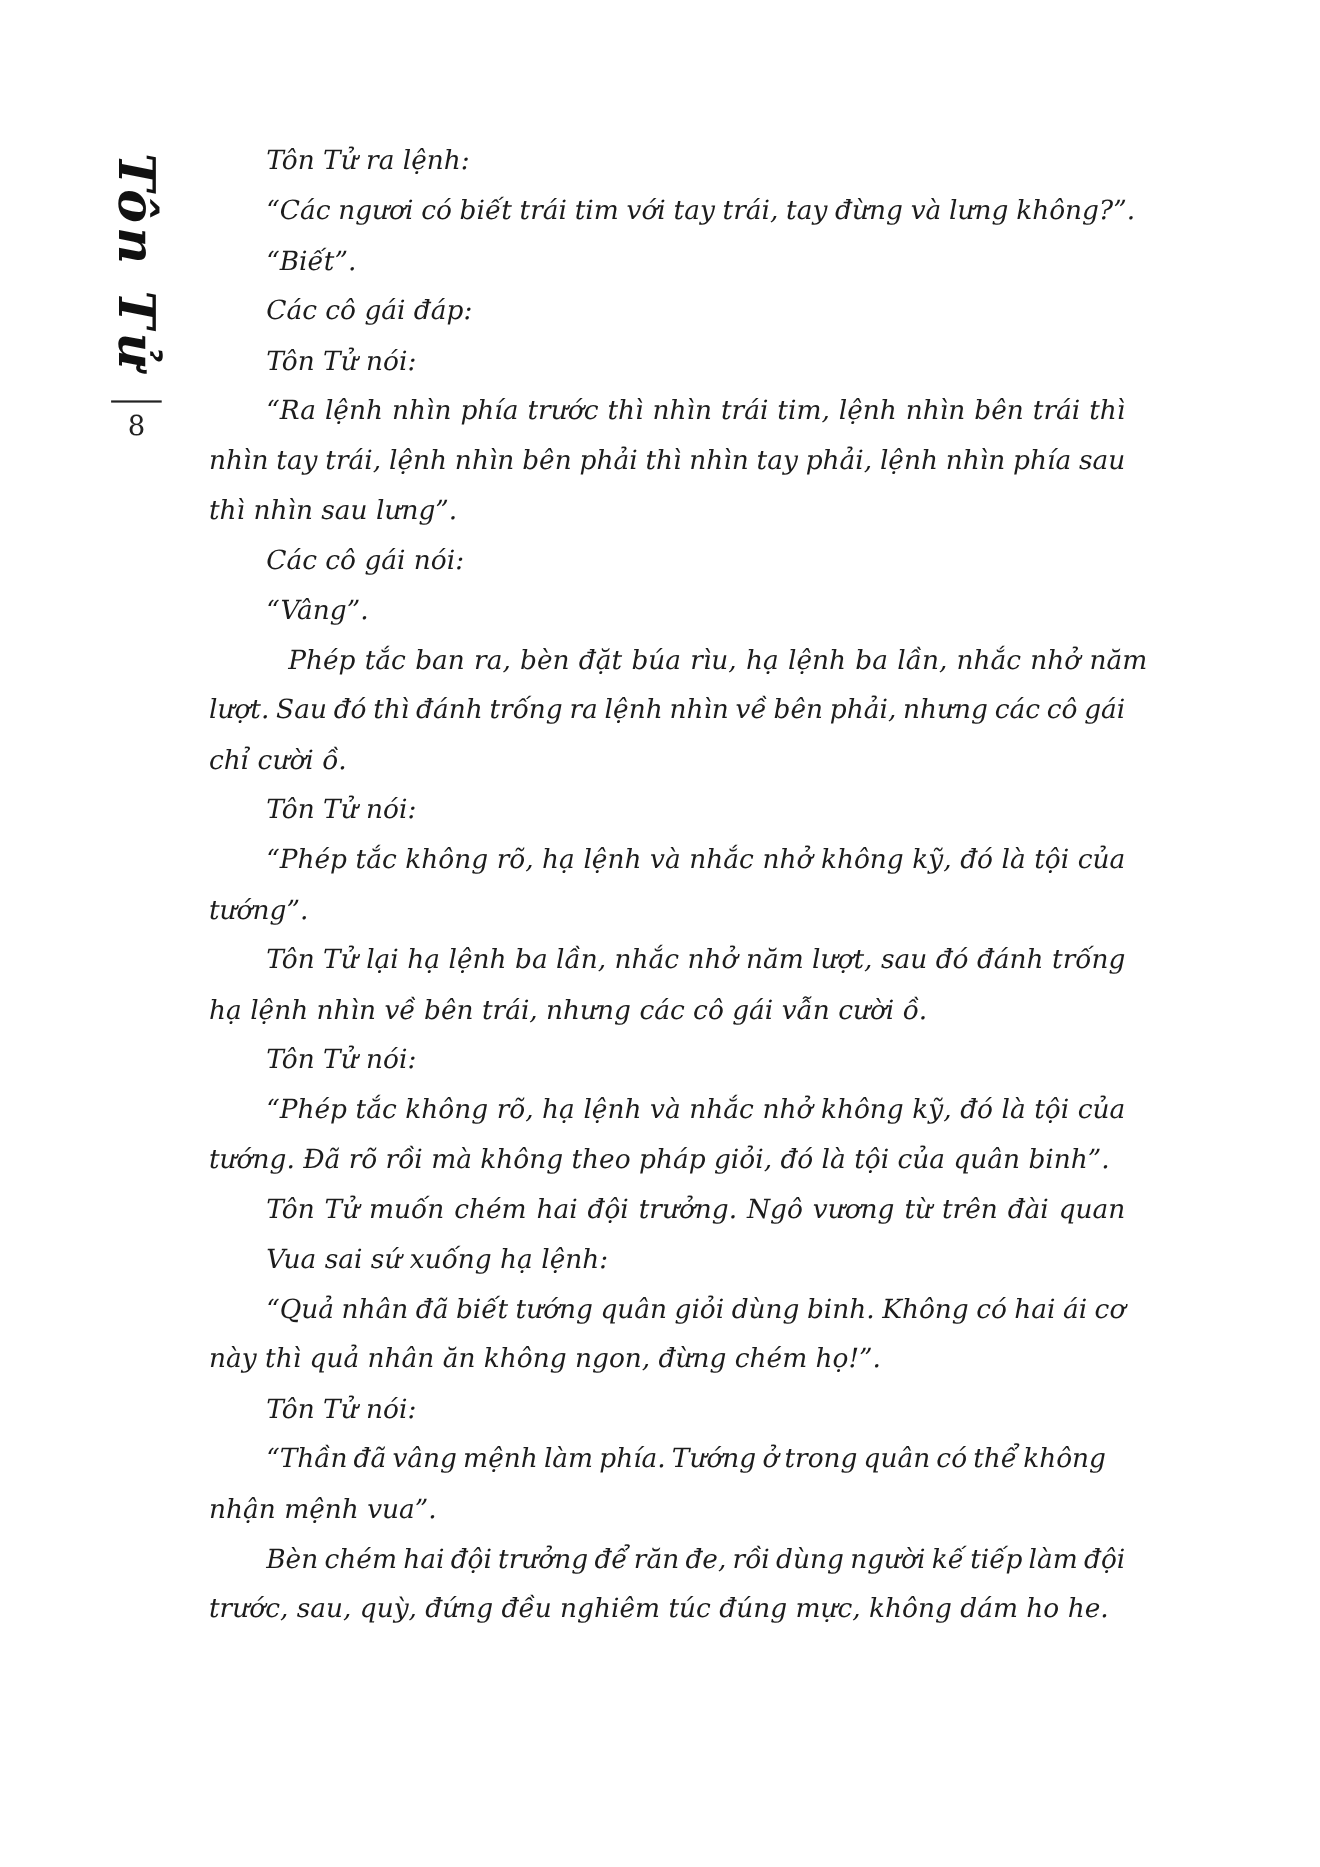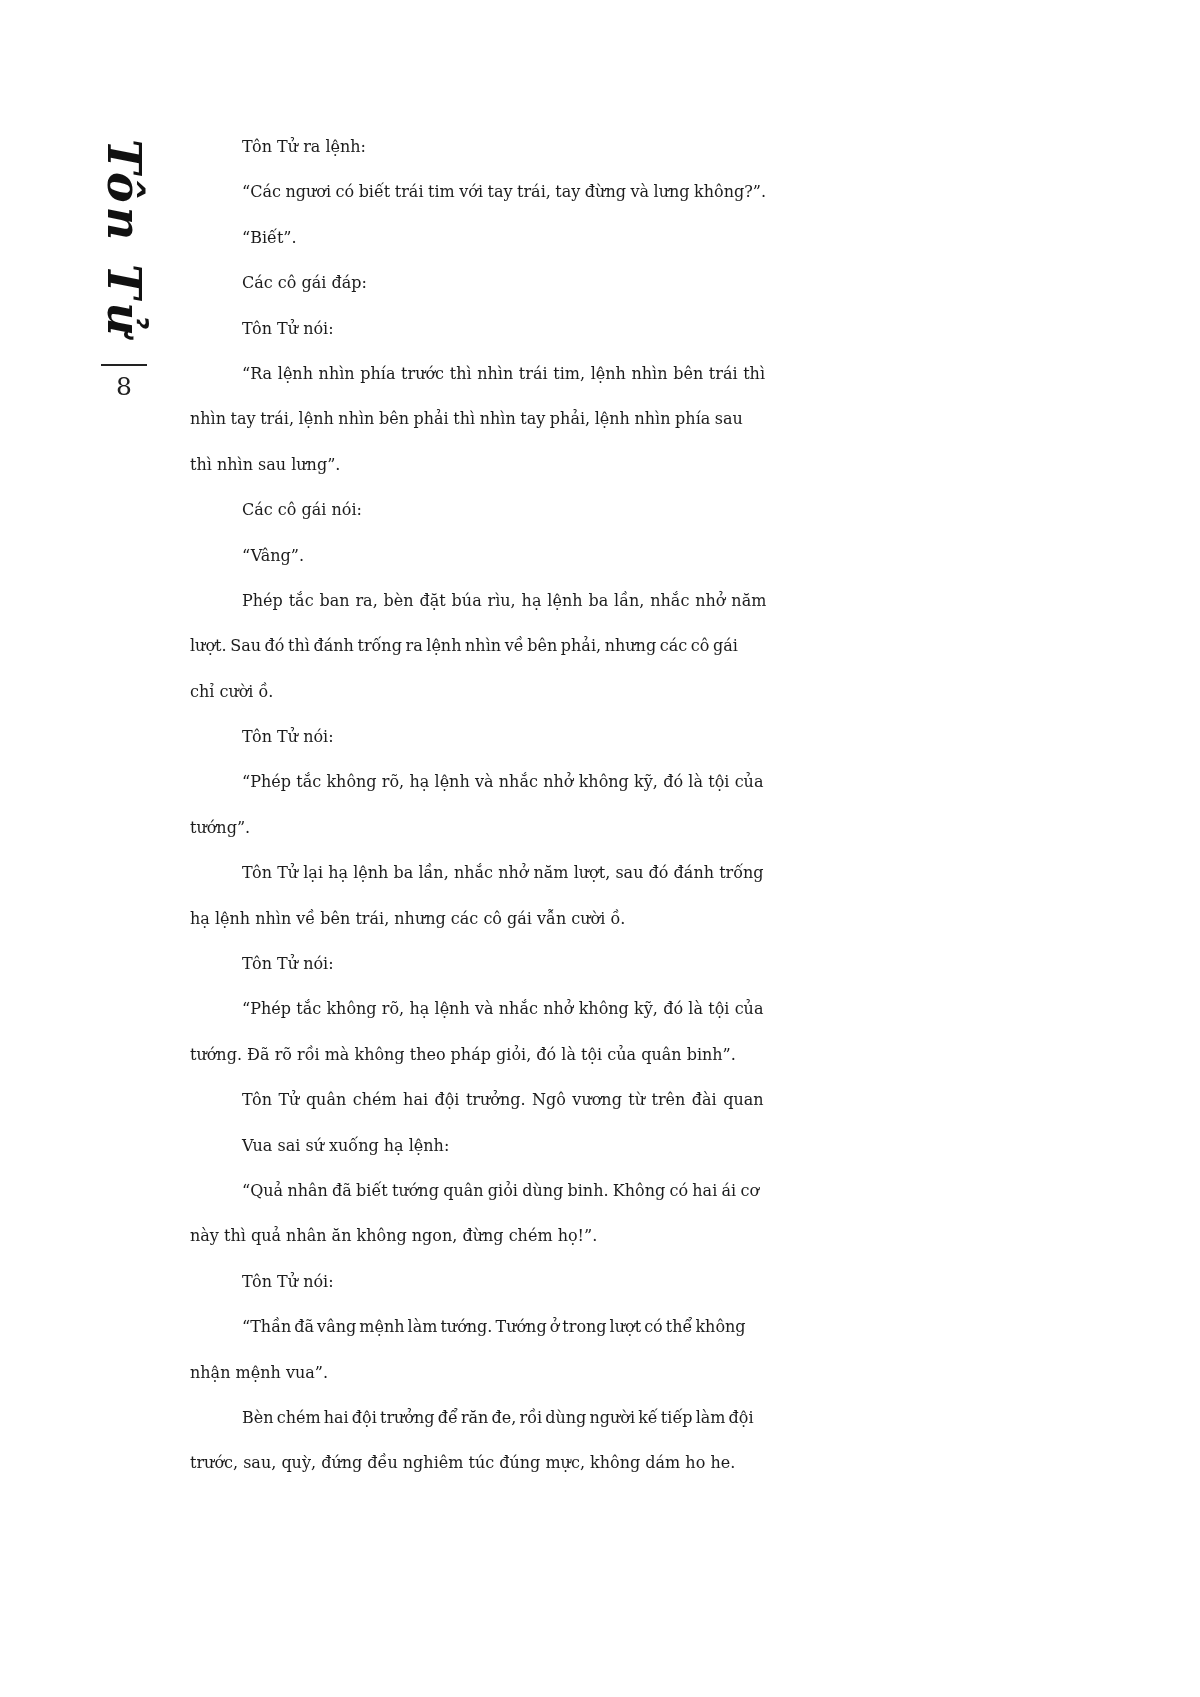--- a/index.html
+++ b/index.html
@@ -53,21 +53,22 @@
   
   .text-column {
     position: absolute;
     left: 190px;
     top: 124px;
     width: 833px;
   }
   .line {
     height: 45.4px;
     line-height: 45.4px;
-    font-size: 16px;
+    font-size: 24px;
+    font-style: italic;
     white-space: nowrap;
     color: #1c1c1c;
   }
   .line.indent { padding-left: 52px; }
   .line span { display: inline-block; white-space: nowrap; }
 </style>
 </head>
 <body>
 
 <div class="margin-block">
@@ -80,33 +81,33 @@
     <div class="line indent"><span>Tôn Tử ra lệnh:</span></div>
     <div class="line indent"><span style="word-spacing: -0.582933px;">“Các ngươi có biết trái tim với tay trái, tay đừng và lưng không?”.</span></div>
     <div class="line indent"><span>“Biết”.</span></div>
     <div class="line indent"><span>Các cô gái đáp:</span></div>
     <div class="line indent"><span>Tôn Tử nói:</span></div>
     <div class="line indent"><span style="word-spacing: 0.549279px;">“Ra lệnh nhìn phía trước thì nhìn trái tim, lệnh nhìn bên trái thì</span></div>
     <div class="line"><span style="word-spacing: -0.518973px;">nhìn tay trái, lệnh nhìn bên phải thì nhìn tay phải, lệnh nhìn phía sau</span></div>
     <div class="line"><span>thì nhìn sau lưng”.</span></div>
     <div class="line indent"><span>Các cô gái nói:</span></div>
     <div class="line indent"><span>“Vâng”.</span></div>
-    <div class="line indent"><span style="word-spacing: 0.794643px;">Phép tắc ban ra, bèn đặt búa rìu, hạ lệnh ba lần, nhắc nhở năm</span></div>
+    <div class="line indent"><span style="word-spacing: 0.794643px; margin-left: 20px;">Phép tắc ban ra, bèn đặt búa rìu, hạ lệnh ba lần, nhắc nhở năm</span></div>
     <div class="line"><span style="word-spacing: -1.48854px;">lượt. Sau đó thì đánh trống ra lệnh nhìn về bên phải, nhưng các cô gái</span></div>
     <div class="line"><span>chỉ cười ồ.</span></div>
     <div class="line indent"><span>Tôn Tử nói:</span></div>
     <div class="line indent"><span style="word-spacing: 0.165179px;">“Phép tắc không rõ, hạ lệnh và nhắc nhở không kỹ, đó là tội của</span></div>
     <div class="line"><span>tướng”.</span></div>
     <div class="line indent"><span style="word-spacing: 0.0580357px;">Tôn Tử lại hạ lệnh ba lần, nhắc nhở năm lượt, sau đó đánh trống</span></div>
     <div class="line"><span>hạ lệnh nhìn về bên trái, nhưng các cô gái vẫn cười ồ.</span></div>
     <div class="line indent"><span>Tôn Tử nói:</span></div>
     <div class="line indent"><span style="word-spacing: 0.165179px;">“Phép tắc không rõ, hạ lệnh và nhắc nhở không kỹ, đó là tội của</span></div>
     <div class="line"><span>tướng. Đã rõ rồi mà không theo pháp giỏi, đó là tội của quân binh”.</span></div>
-    <div class="line indent"><span style="word-spacing: 1.36719px;">Tôn Tử quân chém hai đội trưởng. Ngô vương từ trên đài quan</span></div>
+    <div class="line indent"><span style="word-spacing: 1.36719px;">Tôn Tử muốn chém hai đội trưởng. Ngô vương từ trên đài quan</span></div>
     <div class="line indent"><span>Vua sai sứ xuống hạ lệnh:</span></div>
     <div class="line indent"><span style="word-spacing: -0.838942px;">“Quả nhân đã biết tướng quân giỏi dùng binh. Không có hai ái cơ</span></div>
     <div class="line"><span>này thì quả nhân ăn không ngon, đừng chém họ!”.</span></div>
     <div class="line indent"><span>Tôn Tử nói:</span></div>
-    <div class="line indent"><span style="word-spacing: -2.05078px;">“Thần đã vâng mệnh làm tướng. Tướng ở trong lượt có thể không</span></div>
+    <div class="line indent"><span style="word-spacing: -2.05078px;">“Thần đã vâng mệnh làm phía. Tướng ở trong quân có thể không</span></div>
     <div class="line"><span>nhận mệnh vua”.</span></div>
     <div class="line indent"><span style="word-spacing: -1.94085px;">Bèn chém hai đội trưởng để răn đe, rồi dùng người kế tiếp làm đội</span></div>
     <div class="line"><span>trước, sau, quỳ, đứng đều nghiêm túc đúng mực, không dám ho he.</span></div>
   </div>
 
 </body></html>

